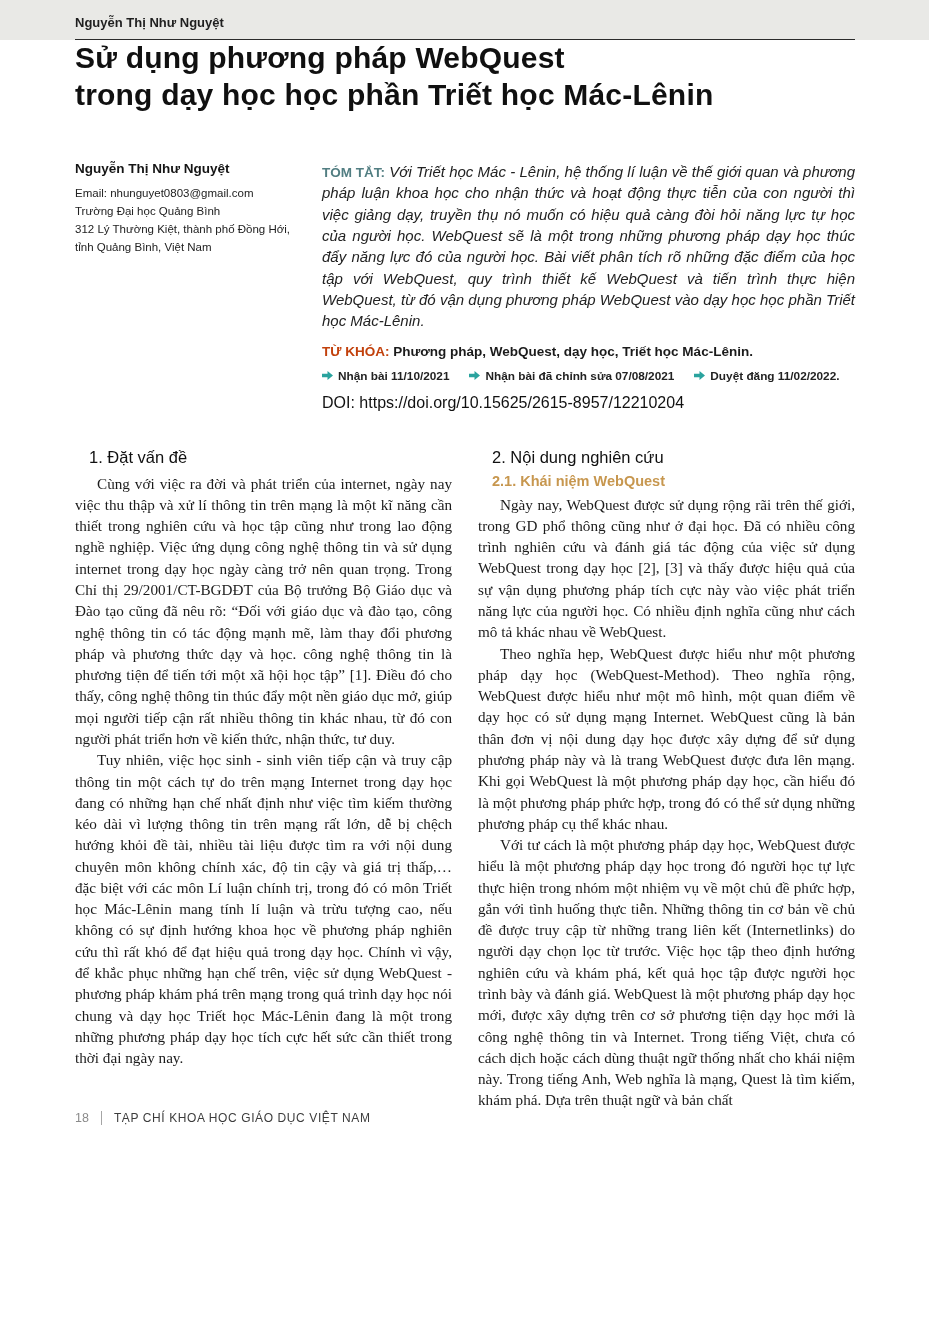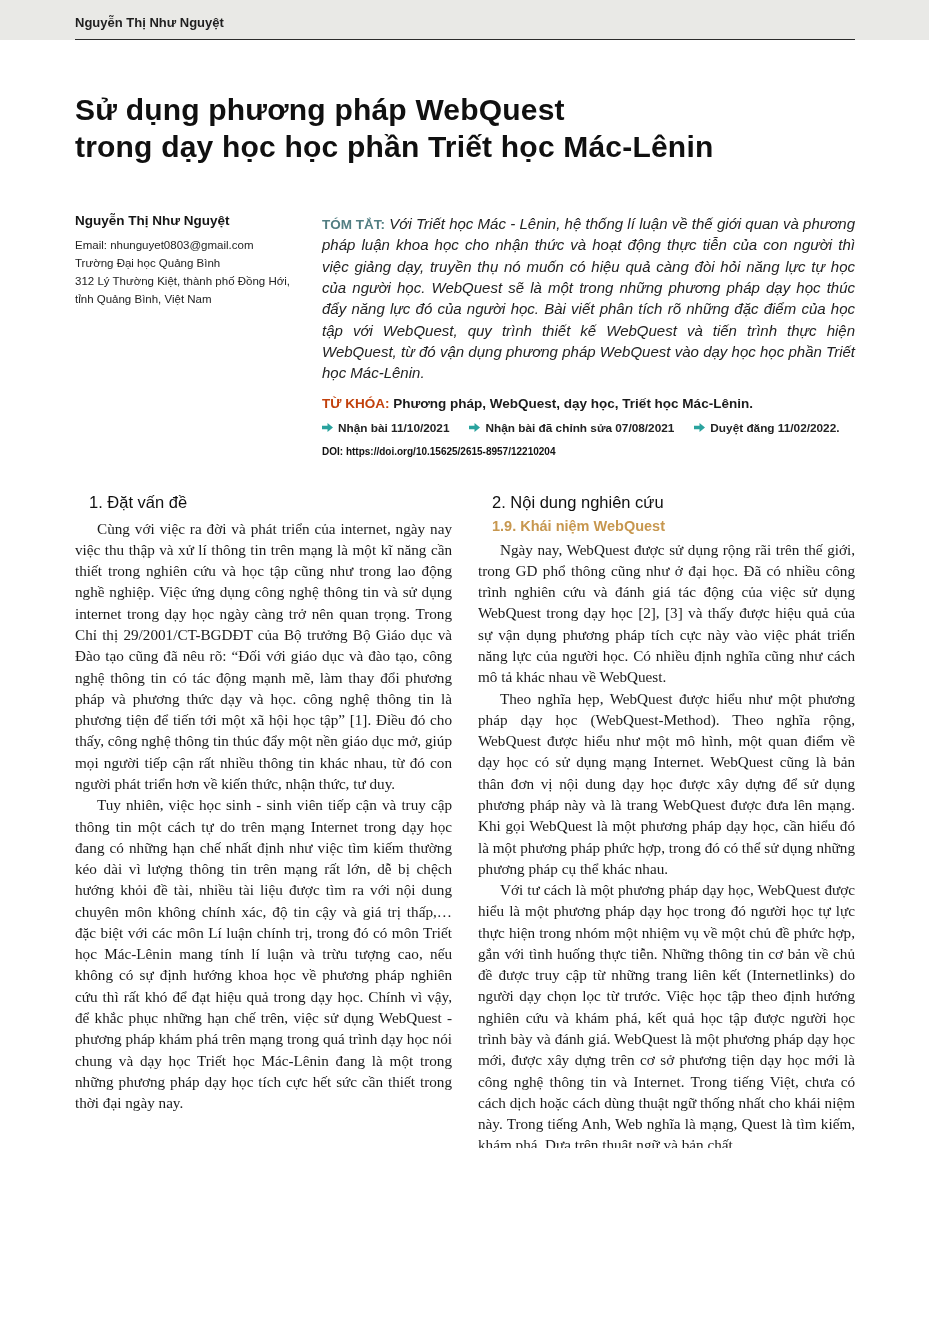--- a/index.html
+++ b/index.html
@@ -17,40 +17,39 @@
   }
   .running-header { background: #e9e9e6; padding-top: 15px; }
   .running-header-inner {
     margin: 0 74px 0 75px;
     border-bottom: 1.5px solid #2b2b2b;
     padding-bottom: 9px;
     font-size: 13px; font-weight: bold; color: #1f1f1f;
   }
   .content { padding: 0 74px 0 75px; flex: 0 0 auto; }
   .title {
-    margin-top: 52px;
     font-size: 30px; font-weight: bold; line-height: 1.22;
     color: #101010; letter-spacing: 0.2px;
   }
   .meta-row { display: flex; gap: 24px; margin-top: 48px; }
   .author-block { flex: 0 0 223px; width: 223px; }
   .author-name { font-weight: bold; font-size: 13.5px; color: #151515; margin-bottom: 9px; }
   .author-line { font-size: 11.5px; line-height: 1.55; color: #222222; }
   .abstract-block { flex: 1 1 auto; }
   .abstract-text {
     font-size: 15px; font-style: italic; line-height: 1.42;
     text-align: justify; color: #222222;
   }
   .abstract-label { font-style: normal; font-weight: bold; font-size: 13.5px; color: #527e82; }
   .keywords { margin-top: 12px; font-size: 13.5px; font-weight: bold; color: #1b1b1b; }
   .keywords-label { color: #c2410c; }
   .dates { margin-top: 10px; display: flex; align-items: flex-end; gap: 20px; }
   .date-item { display: inline-flex; align-items: center; gap: 5px; font-size: 11.8px; font-weight: bold; color: #222222; }
   .date-arrow { flex: 0 0 auto; display: inline-block; }
-  .doi { margin-top: 11px; font-size: 10px; font-weight: bold; color: #111111; }
+  .doi { margin-top: 11px; font-size: 16px; font-weight: normal; color: #111111; }
   .doi a, .doi-url { color: #111111; text-decoration: none; }
   .columns { display: flex; gap: 26px; margin-top: 36px; }
   .col { flex: 1 1 0; min-width: 0; }
   .section-heading { font-size: 16.5px; font-weight: normal; color: #101010; margin: 0 0 6px 14px; }
   .sub-heading { font-size: 14.5px; font-weight: bold; color: #c7974f; margin: 2px 0 5px 14px; }
   .col p.body-para {
     font-family: "Liberation Serif", serif;
     font-size: 15.2px; line-height: 1.4;
     text-align: justify; text-indent: 22px;
     color: #1b1b1b;
@@ -132,21 +131,21 @@
     <section class="columns">
 
       <div class="col">
         <h2 class="section-heading">1. Đặt vấn đề</h2>
         <p class="body-para">Cùng với việc ra đời và phát triển của internet, ngày nay việc thu thập và xử lí thông tin trên mạng là một kĩ năng cần thiết trong nghiên cứu và học tập cũng như trong lao động nghề nghiệp. Việc ứng dụng công nghệ thông tin và sử dụng internet trong dạy học ngày càng trở nên quan trọng. Trong Chỉ thị 29/2001/CT-BGDĐT của Bộ trưởng Bộ Giáo dục và Đào tạo cũng đã nêu rõ: “Đối với giáo dục và đào tạo, công nghệ thông tin có tác động mạnh mẽ, làm thay đổi phương pháp và phương thức dạy và học. công nghệ thông tin là phương tiện để tiến tới một xã hội học tập” [1]. Điều đó cho thấy, công nghệ thông tin thúc đẩy một nền giáo dục mở, giúp mọi người tiếp cận rất nhiều thông tin khác nhau, từ đó con người phát triển hơn về kiến thức, nhận thức, tư duy.</p>
         <p class="body-para">Tuy nhiên, việc học sinh - sinh viên tiếp cận và truy cập thông tin một cách tự do trên mạng Internet trong dạy học đang có những hạn chế nhất định như việc tìm kiếm thường kéo dài vì lượng thông tin trên mạng rất lớn, dễ bị chệch hướng khỏi đề tài, nhiều tài liệu được tìm ra với nội dung chuyên môn không chính xác, độ tin cậy và giá trị thấp,… đặc biệt với các môn Lí luận chính trị, trong đó có môn Triết học Mác-Lênin mang tính lí luận và trừu tượng cao, nếu không có sự định hướng khoa học về phương pháp nghiên cứu thì rất khó để đạt hiệu quả trong dạy học. Chính vì vậy, để khắc phục những hạn chế trên, việc sử dụng WebQuest - phương pháp khám phá trên mạng trong quá trình dạy học nói chung và dạy học Triết học Mác-Lênin đang là một trong những phương pháp dạy học tích cực hết sức cần thiết trong thời đại ngày nay.</p>
       </div>
 
       <div class="col">
         <h2 class="section-heading">2. Nội dung nghiên cứu</h2>
-        <h3 class="sub-heading">1.9. Khái niệm WebQuest</h3>
+        <h3 class="sub-heading">2.1. Khái niệm WebQuest</h3>
         <p class="body-para">Ngày nay, WebQuest được sử dụng rộng rãi trên thế giới, trong GD phổ thông cũng như ở đại học. Đã có nhiều công trình nghiên cứu và đánh giá tác động của việc sử dụng WebQuest trong dạy học [2], [3] và thấy được hiệu quả của sự vận dụng phương pháp tích cực này vào việc phát triển năng lực của người học. Có nhiều định nghĩa cũng như cách mô tả khác nhau về WebQuest.</p>
         <p class="body-para">Theo nghĩa hẹp, WebQuest được hiểu như một phương pháp dạy học (WebQuest-Method). Theo nghĩa rộng, WebQuest được hiểu như một mô hình, một quan điểm về dạy học có sử dụng mạng Internet. WebQuest cũng là bản thân đơn vị nội dung dạy học được xây dựng để sử dụng phương pháp này và là trang WebQuest được đưa lên mạng. Khi gọi WebQuest là một phương pháp dạy học, cần hiểu đó là một phương pháp phức hợp, trong đó có thể sử dụng những phương pháp cụ thể khác nhau.</p>
         <p class="body-para">Với tư cách là một phương pháp dạy học, WebQuest được hiểu là một phương pháp dạy học trong đó người học tự lực thực hiện trong nhóm một nhiệm vụ về một chủ đề phức hợp, gắn với tình huống thực tiễn. Những thông tin cơ bản về chủ đề được truy cập từ những trang liên kết (Internetlinks) do người dạy chọn lọc từ trước. Việc học tập theo định hướng nghiên cứu và khám phá, kết quả học tập được người học trình bày và đánh giá. WebQuest là một phương pháp dạy học mới, được xây dựng trên cơ sở phương tiện dạy học mới là công nghệ thông tin và Internet. Trong tiếng Việt, chưa có cách dịch hoặc cách dùng thuật ngữ thống nhất cho khái niệm này. Trong tiếng Anh, Web nghĩa là mạng, Quest là tìm kiếm, khám phá. Dựa trên thuật ngữ và bản chất</p>
       </div>
 
     </section>
 
   </main>
 
   <footer class="footer">

